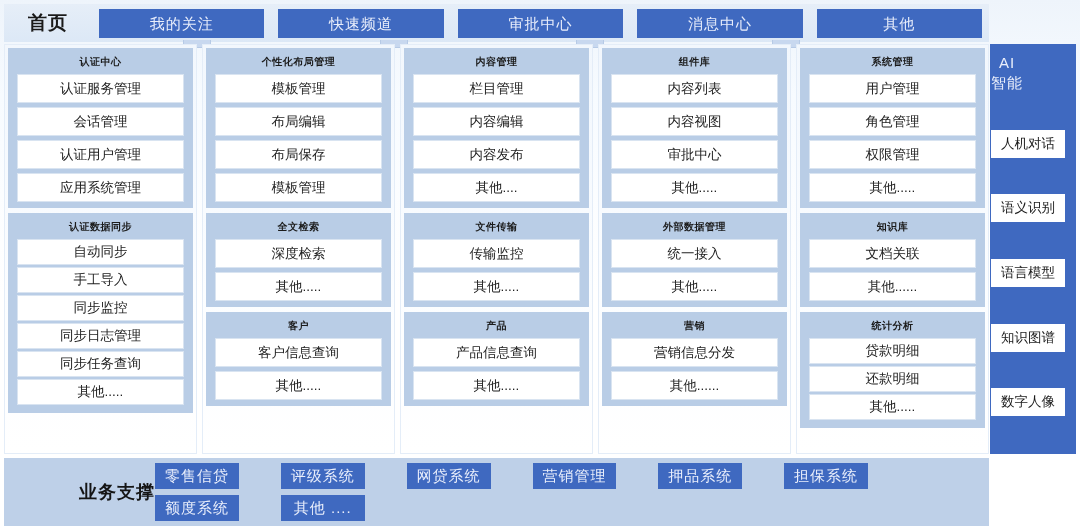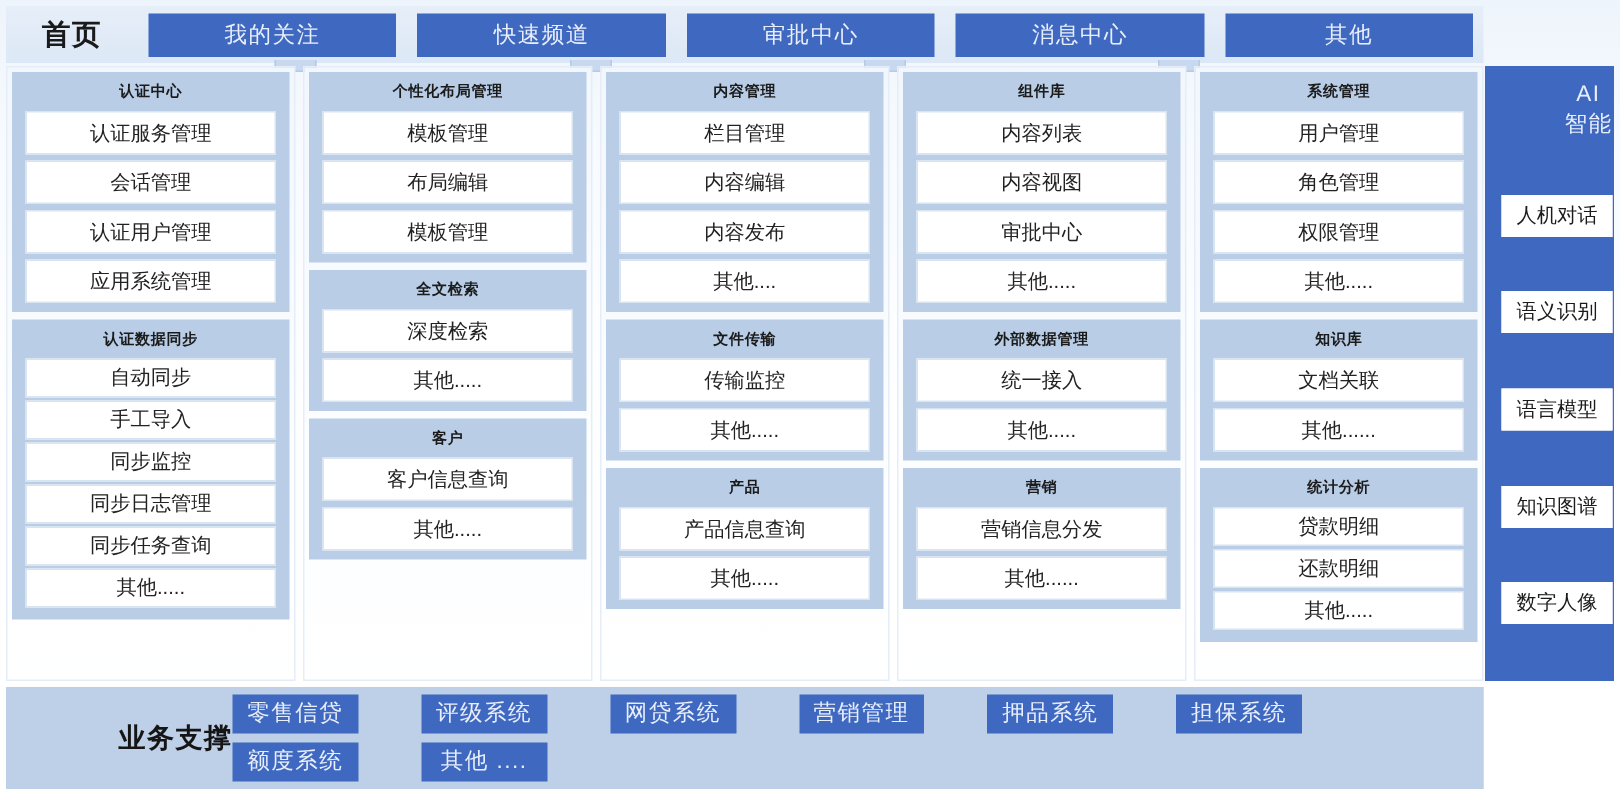--- a/index.html
+++ b/index.html
@@ -65,21 +65,21 @@
     white-space: nowrap; overflow: hidden;
   }
   .item:last-child { margin-bottom: 0; }
   .item.tight { height: 26px; line-height: 24px; margin-bottom: 2px; }
 
   
   .ai-rail {
     position: absolute; right: 4px; top: 44px; width: 86px; height: 410px;
     background: #3f69c0;
     border: 1px solid #3f69c0;
-    display: flex; flex-direction: column; align-items: flex-end;
+    display: flex; flex-direction: column; align-items: flex-start;
   }
   .ai-title {
     color: #e9eefb; font-size: 15px; text-align: center;
     line-height: 20px; padding-top: 8px; letter-spacing: 1px;
   }
   .ai-item {
     width: 74px; height: 28px; line-height: 26px;
     background: #ffffff; border: 1px solid #ffffff;
     color: #1b1b1b; font-size: 13.5px; text-align: center;
   }
@@ -145,20 +145,21 @@
         <div class="item tight">同步任务查询</div>
         <div class="item tight">其他.....</div>
       </div>
     </div>
 
     <div class="col">
       <div class="group">
         <div class="group-title">个性化布局管理</div>
         <div class="item">模板管理</div>
         <div class="item">布局编辑</div>
+        <div class="item">布局保存</div>
         <div class="item">模板管理</div>
       </div>
       <div class="group">
         <div class="group-title">全文检索</div>
         <div class="item">深度检索</div>
         <div class="item">其他.....</div>
       </div>
       <div class="group">
         <div class="group-title">客户</div>
         <div class="item">客户信息查询</div>

